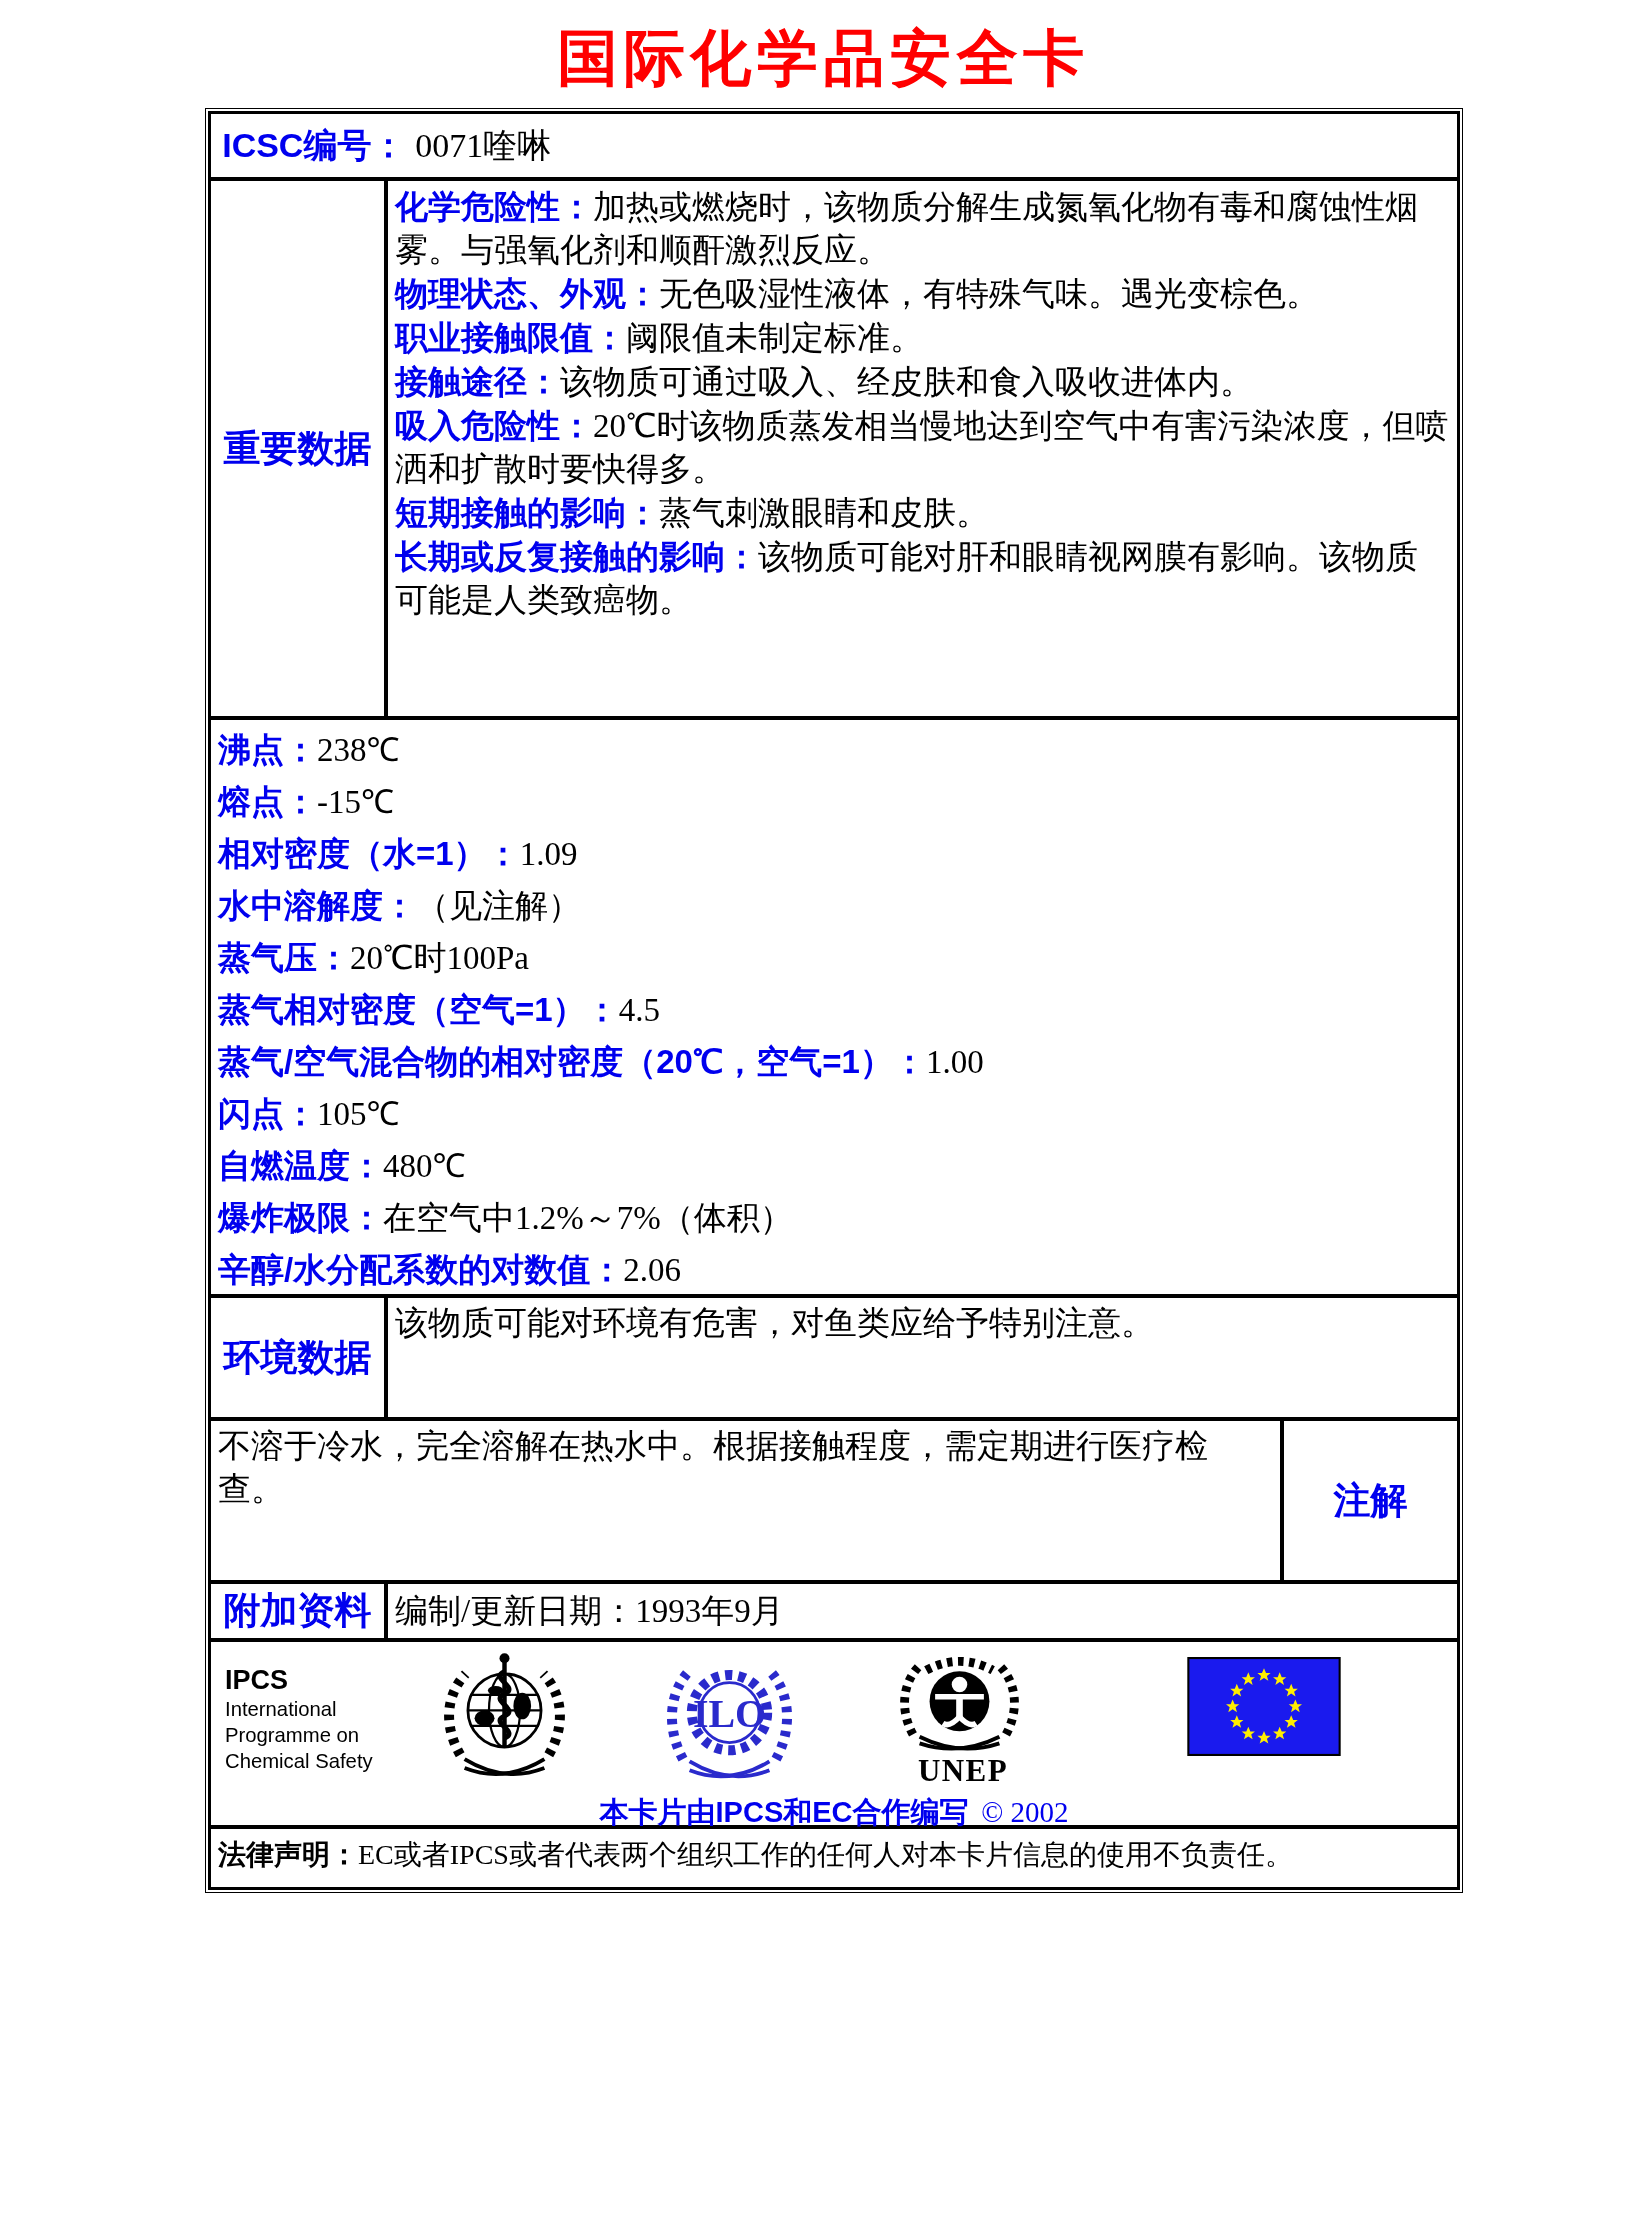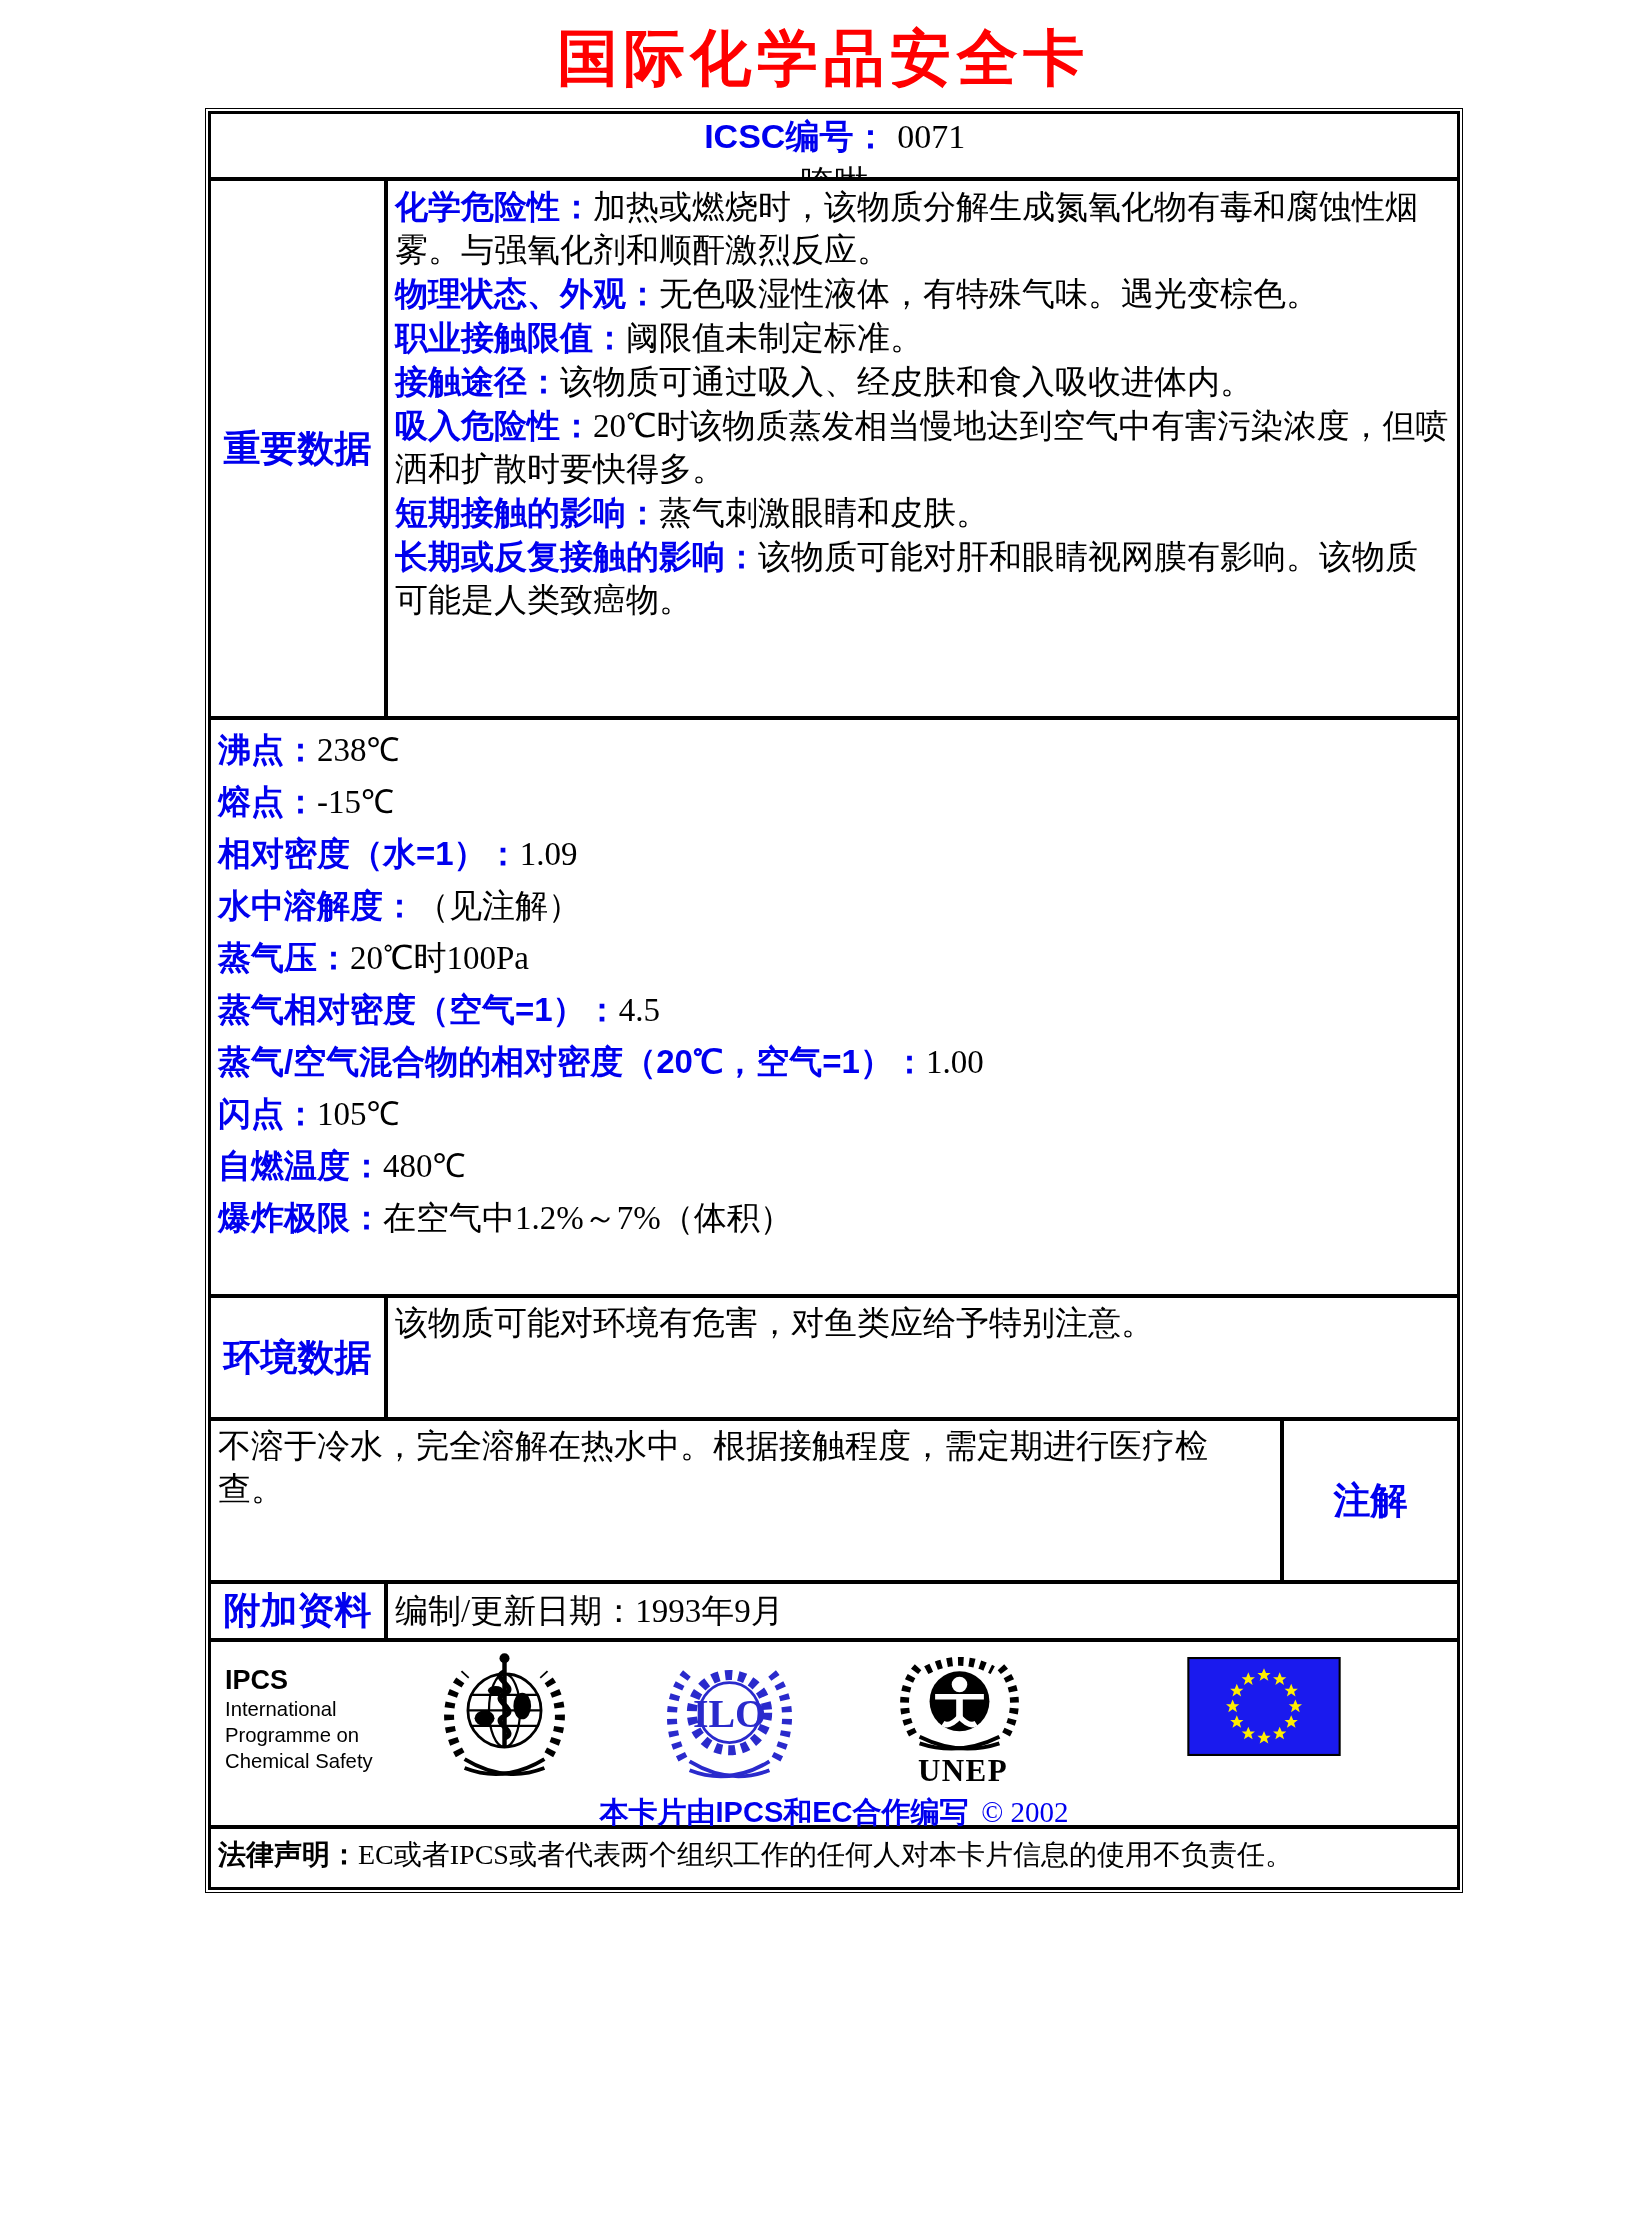--- a/index.html
+++ b/index.html
@@ -40,21 +40,21 @@
   .r-important .cell{height:539px;}
   .r-physical .cell{height:578px;}
   .r-environment .cell{height:123px;}
   .r-notes .cell{height:163px;}
   .r-additional .cell{height:58px;}
   .r-logos .cell{height:187px;}
   .r-legal .cell{height:62px;}
 
   .r-header .full-cell{
     display:flex;align-items:center;justify-content:flex-start;
-    padding:0 9.8px 0 11.2px;font-size:34px;flex-direction:column;
+    padding:0 9.8px 0 11.2px;font-size:34px;
   }
   .icsc-label{
     font-family:"Liberation Sans",sans-serif;font-weight:bold;color:var(--accent-blue);
   }
   .icsc-number{margin-left:9.8px;color:var(--text-black);}
   .chem-name{color:var(--text-black);}
 
   .field-line{margin:0;}
   .field-label{
     font-family:"Liberation Sans",sans-serif;font-weight:bold;color:var(--accent-blue);
@@ -128,20 +128,21 @@
           <div class="field-line"><span class="field-label">沸点：</span><span class="field-value">238℃</span></div>
           <div class="field-line"><span class="field-label">熔点：</span><span class="field-value">-15℃</span></div>
           <div class="field-line"><span class="field-label">相对密度（水=1）：</span><span class="field-value">1.09</span></div>
           <div class="field-line"><span class="field-label">水中溶解度：</span><span class="field-value">（见注解）</span></div>
           <div class="field-line"><span class="field-label">蒸气压：</span><span class="field-value">20℃时100Pa</span></div>
           <div class="field-line"><span class="field-label">蒸气相对密度（空气=1）：</span><span class="field-value">4.5</span></div>
           <div class="field-line"><span class="field-label">蒸气/空气混合物的相对密度（20℃，空气=1）：</span><span class="field-value">1.00</span></div>
           <div class="field-line"><span class="field-label">闪点：</span><span class="field-value">105℃</span></div>
           <div class="field-line"><span class="field-label">自燃温度：</span><span class="field-value">480℃</span></div>
           <div class="field-line"><span class="field-label">爆炸极限：</span><span class="field-value">在空气中1.2%～7%（体积）</span></div>
+          <div class="field-line"><span class="field-label">辛醇/水分配系数的对数值：</span><span class="field-value">2.06</span></div>
         </div>
     </div>
 
     <div class="row r-environment">
       <div class="cell label-cell">环境数据</div>
       <div class="cell content-cell">
           <div class="field-line"><span class="field-value">该物质可能对环境有危害，对鱼类应给予特别注意。</span></div>
         </div>
     </div>
 

